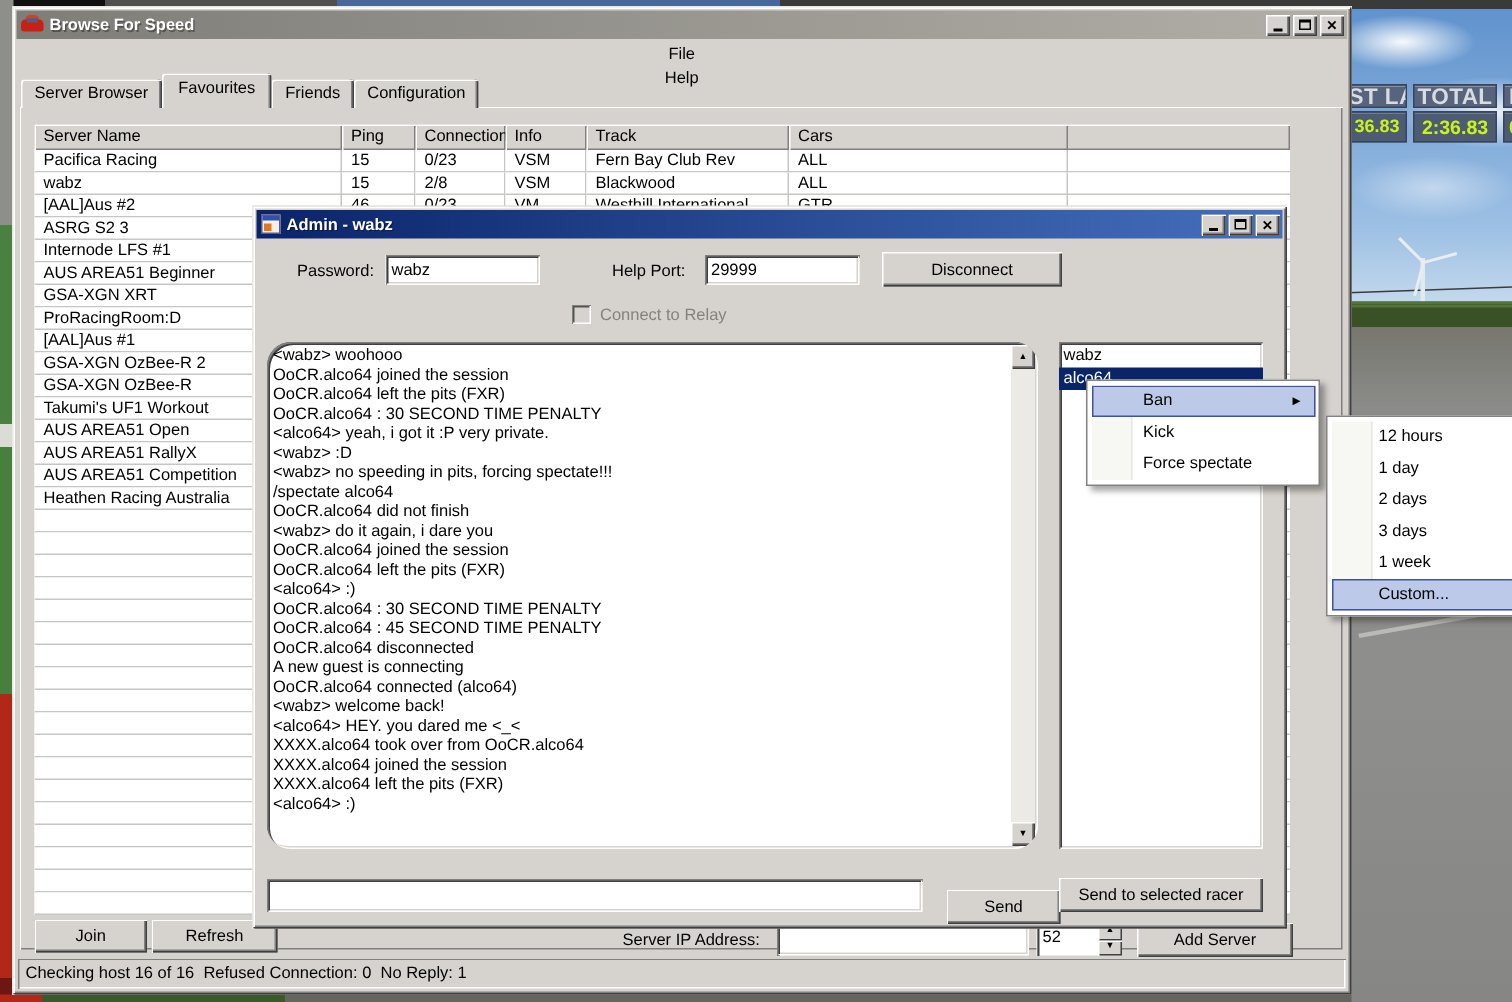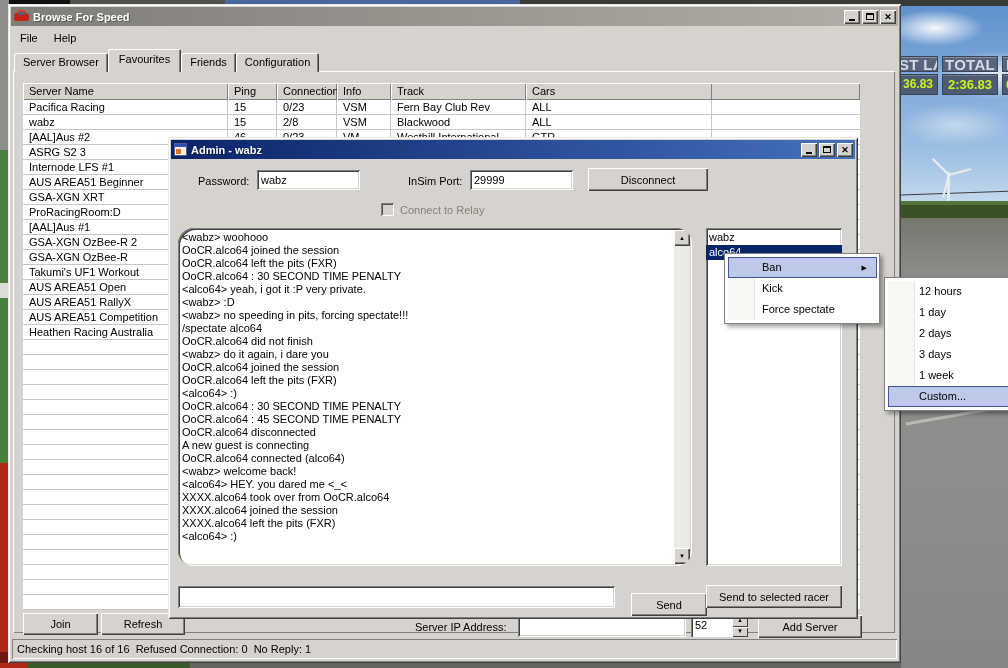--- a/index.html
+++ b/index.html
@@ -70,21 +70,21 @@
 
   .car-icon { width:15px; height:13px; position:relative; flex:none; }
   .car-icon .body { position:absolute; left:0; top:3px; width:15px; height:8px; background:#c82014; border-radius:3px 3px 2px 2px; }
   .car-icon .roof { position:absolute; left:3px; top:0; width:9px; height:6px; background:#d83c2c; border-radius:3px 3px 0 0; }
   .car-icon .glass { position:absolute; left:4px; top:2px; width:7px; height:3px; background:#50607a; }
 
   .form-icon { width:13px; height:13px; position:relative; background:#f4f0e8; border:1px solid #5a5a8a; flex:none; }
   .form-icon .bar { position:absolute; left:0; top:0; right:0; height:3px; background:#3050b0; }
   .form-icon .cell { position:absolute; left:1px; bottom:1px; width:5px; height:5px; background:#e07820; }
 
-  .menubar { position:absolute; left:4px; top:24px; right:4px; height:20px; display:flex; align-items:center; gap:0; }
+  .menubar { position:absolute; left:4px; top:24px; right:4px; height:20px; display:flex; align-items:center; gap:0;flex-direction:column; }
   .menu-label { padding:2px 8px; }
 
   .tabs { position:absolute; left:6px; top:46px; height:22px; display:flex; align-items:flex-end; }
   .tab { height:19px; line-height:18px; padding:0 9px; background:#d6d3ce; position:relative;
     box-shadow: inset 1px 1px 0 #fff, inset -1px 0 0 #404040, inset -2px 0 0 #808080;
     border-top-left-radius:2px; border-top-right-radius:2px; z-index:1; }
   .tab.active { height:23px; line-height:20px; z-index:3; padding:0 11px; }
 
   .tabpage { position:absolute; left:5px; top:67px; right:6px; bottom:30px;
     box-shadow: inset 1px 1px 0 #fff, inset -1px -1px 0 #808080; }
@@ -576,21 +576,21 @@
         </span>
       <span class="tbtn btn">
           <span class="g-x">✕</span>
         </span>
     </span>
   </div>
 
   <div class="dlg-label" style="left:30px; top:38px;">Password:</div>
   <div class="input" style="left:89px; top:33px; width:103px;">wabz</div>
 
-  <div class="dlg-label" style="left:240px; top:38px;">InSim Port:</div>
+  <div class="dlg-label" style="left:240px; top:38px;">Help Port:</div>
   <div class="input" style="left:302px; top:33px; width:103px;">29999</div>
 
   <div class="btn" style="position:absolute; left:420px; top:31px; width:120px; height:23px;">Disconnect</div>
 
   <div class="cb" style="left:213px; top:66px;"></div>
   <div class="dlg-label gray-label" style="left:232px; top:67px;">Connect to Relay</div>
 
   <div class="chat-box sunken">
     <div class="chat-content">
         <div class="chat-line">&lt;wabz&gt; woohooo</div>

